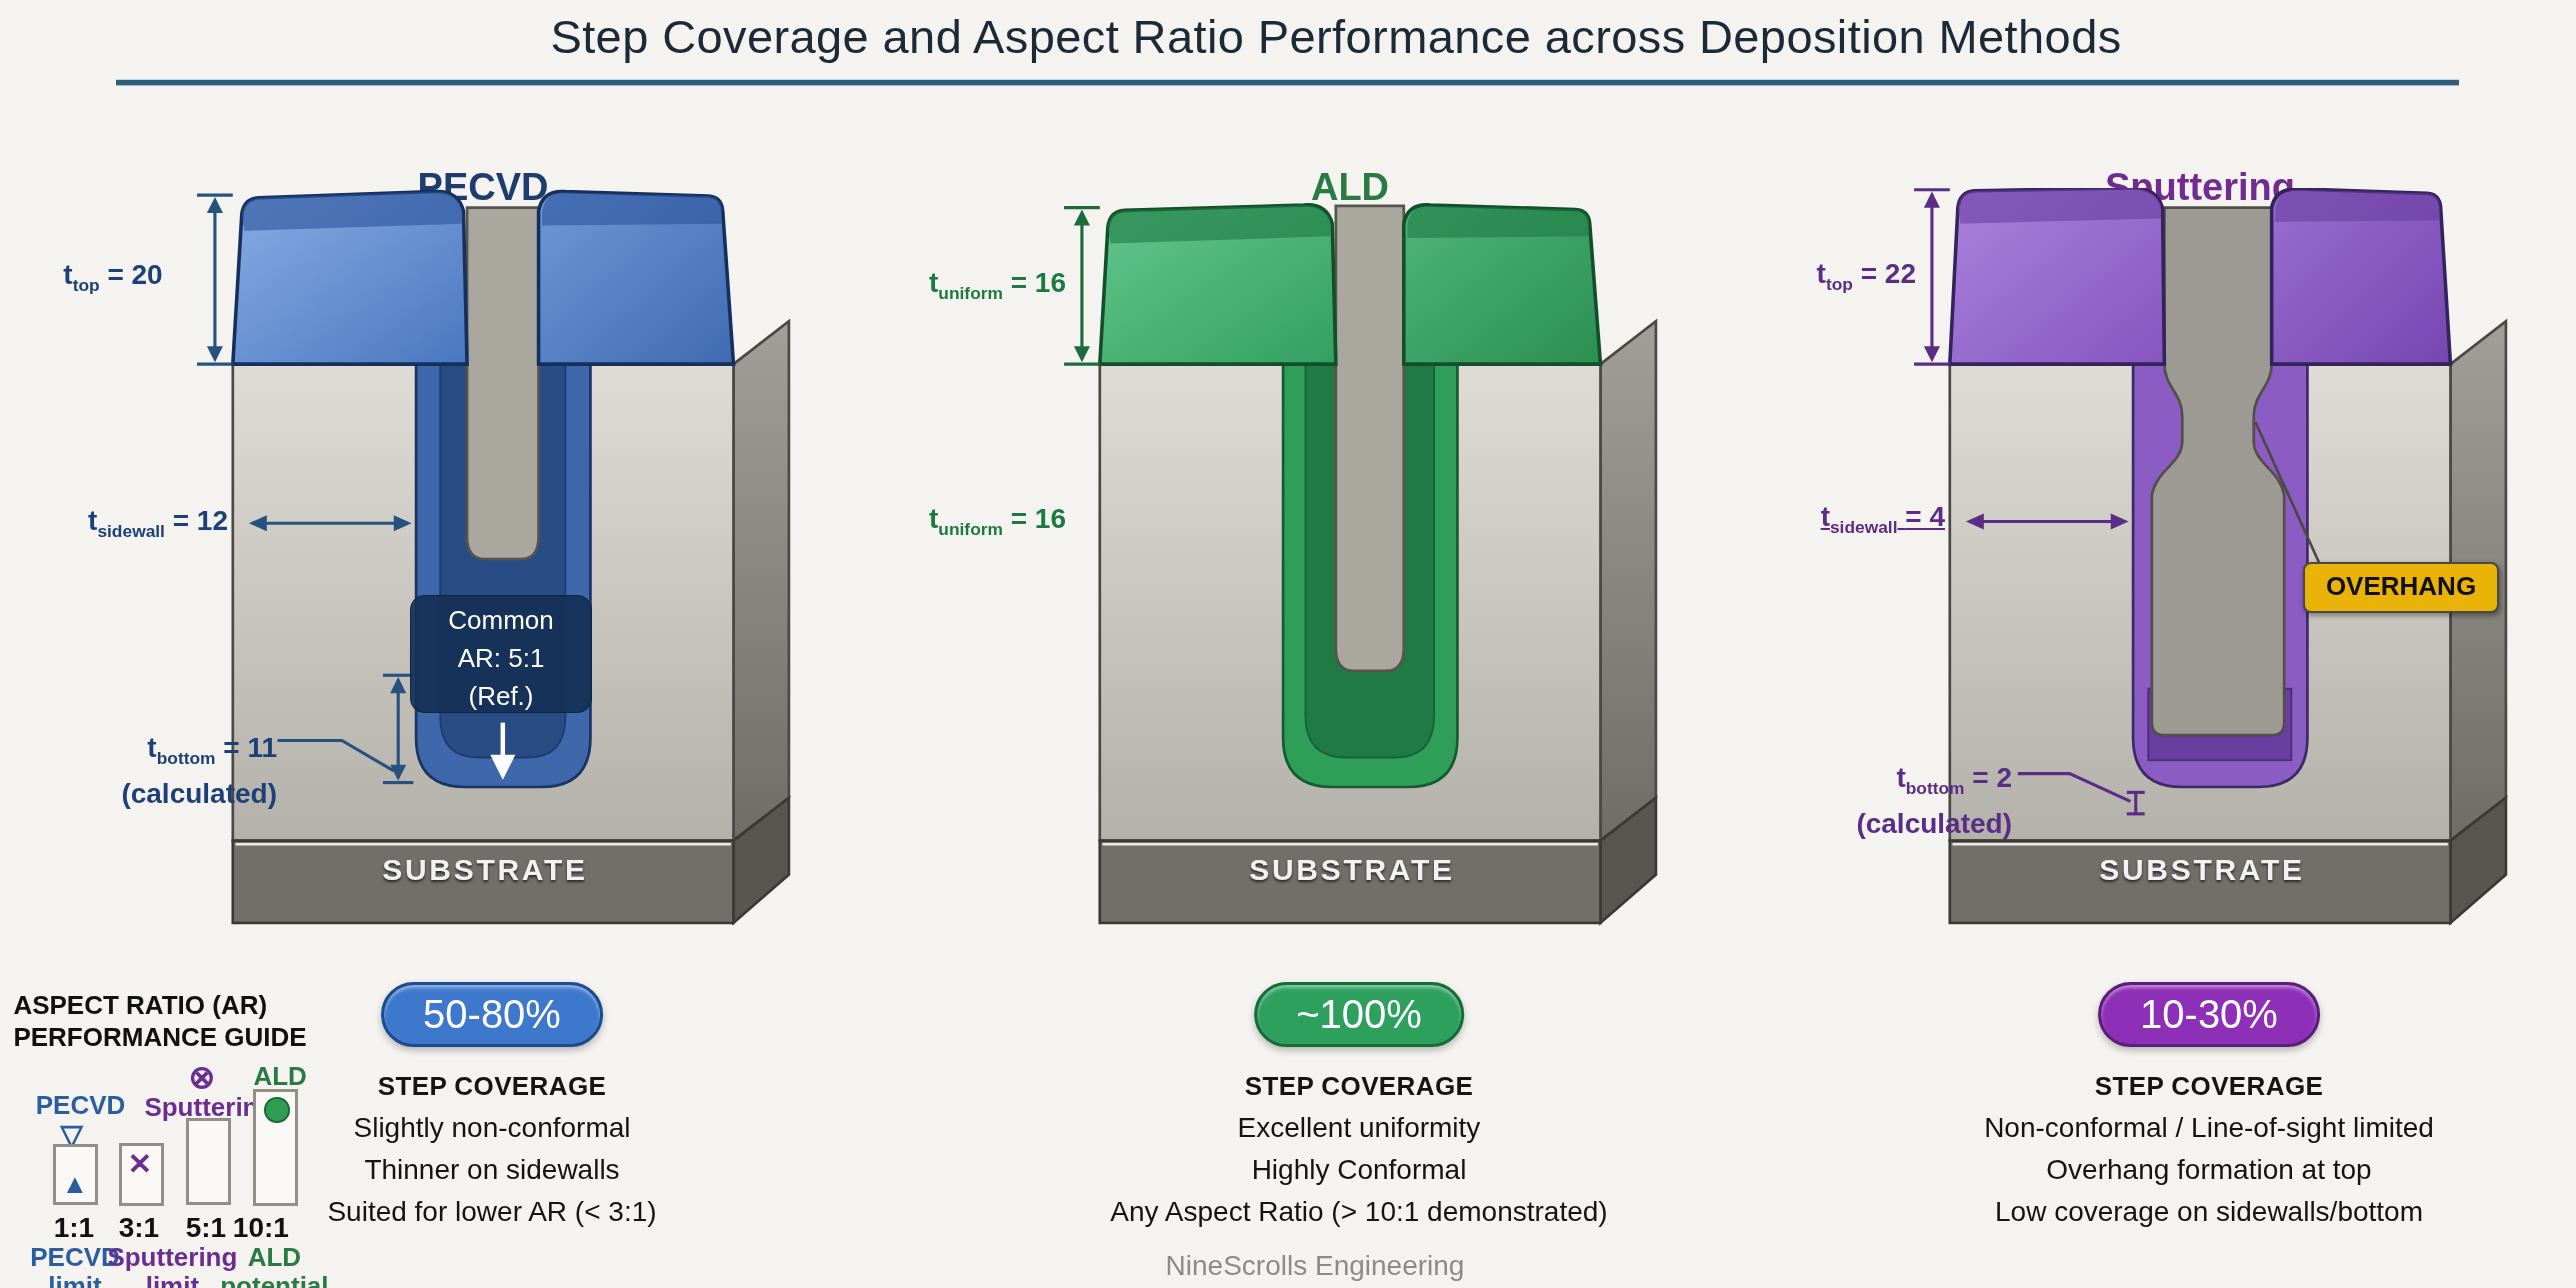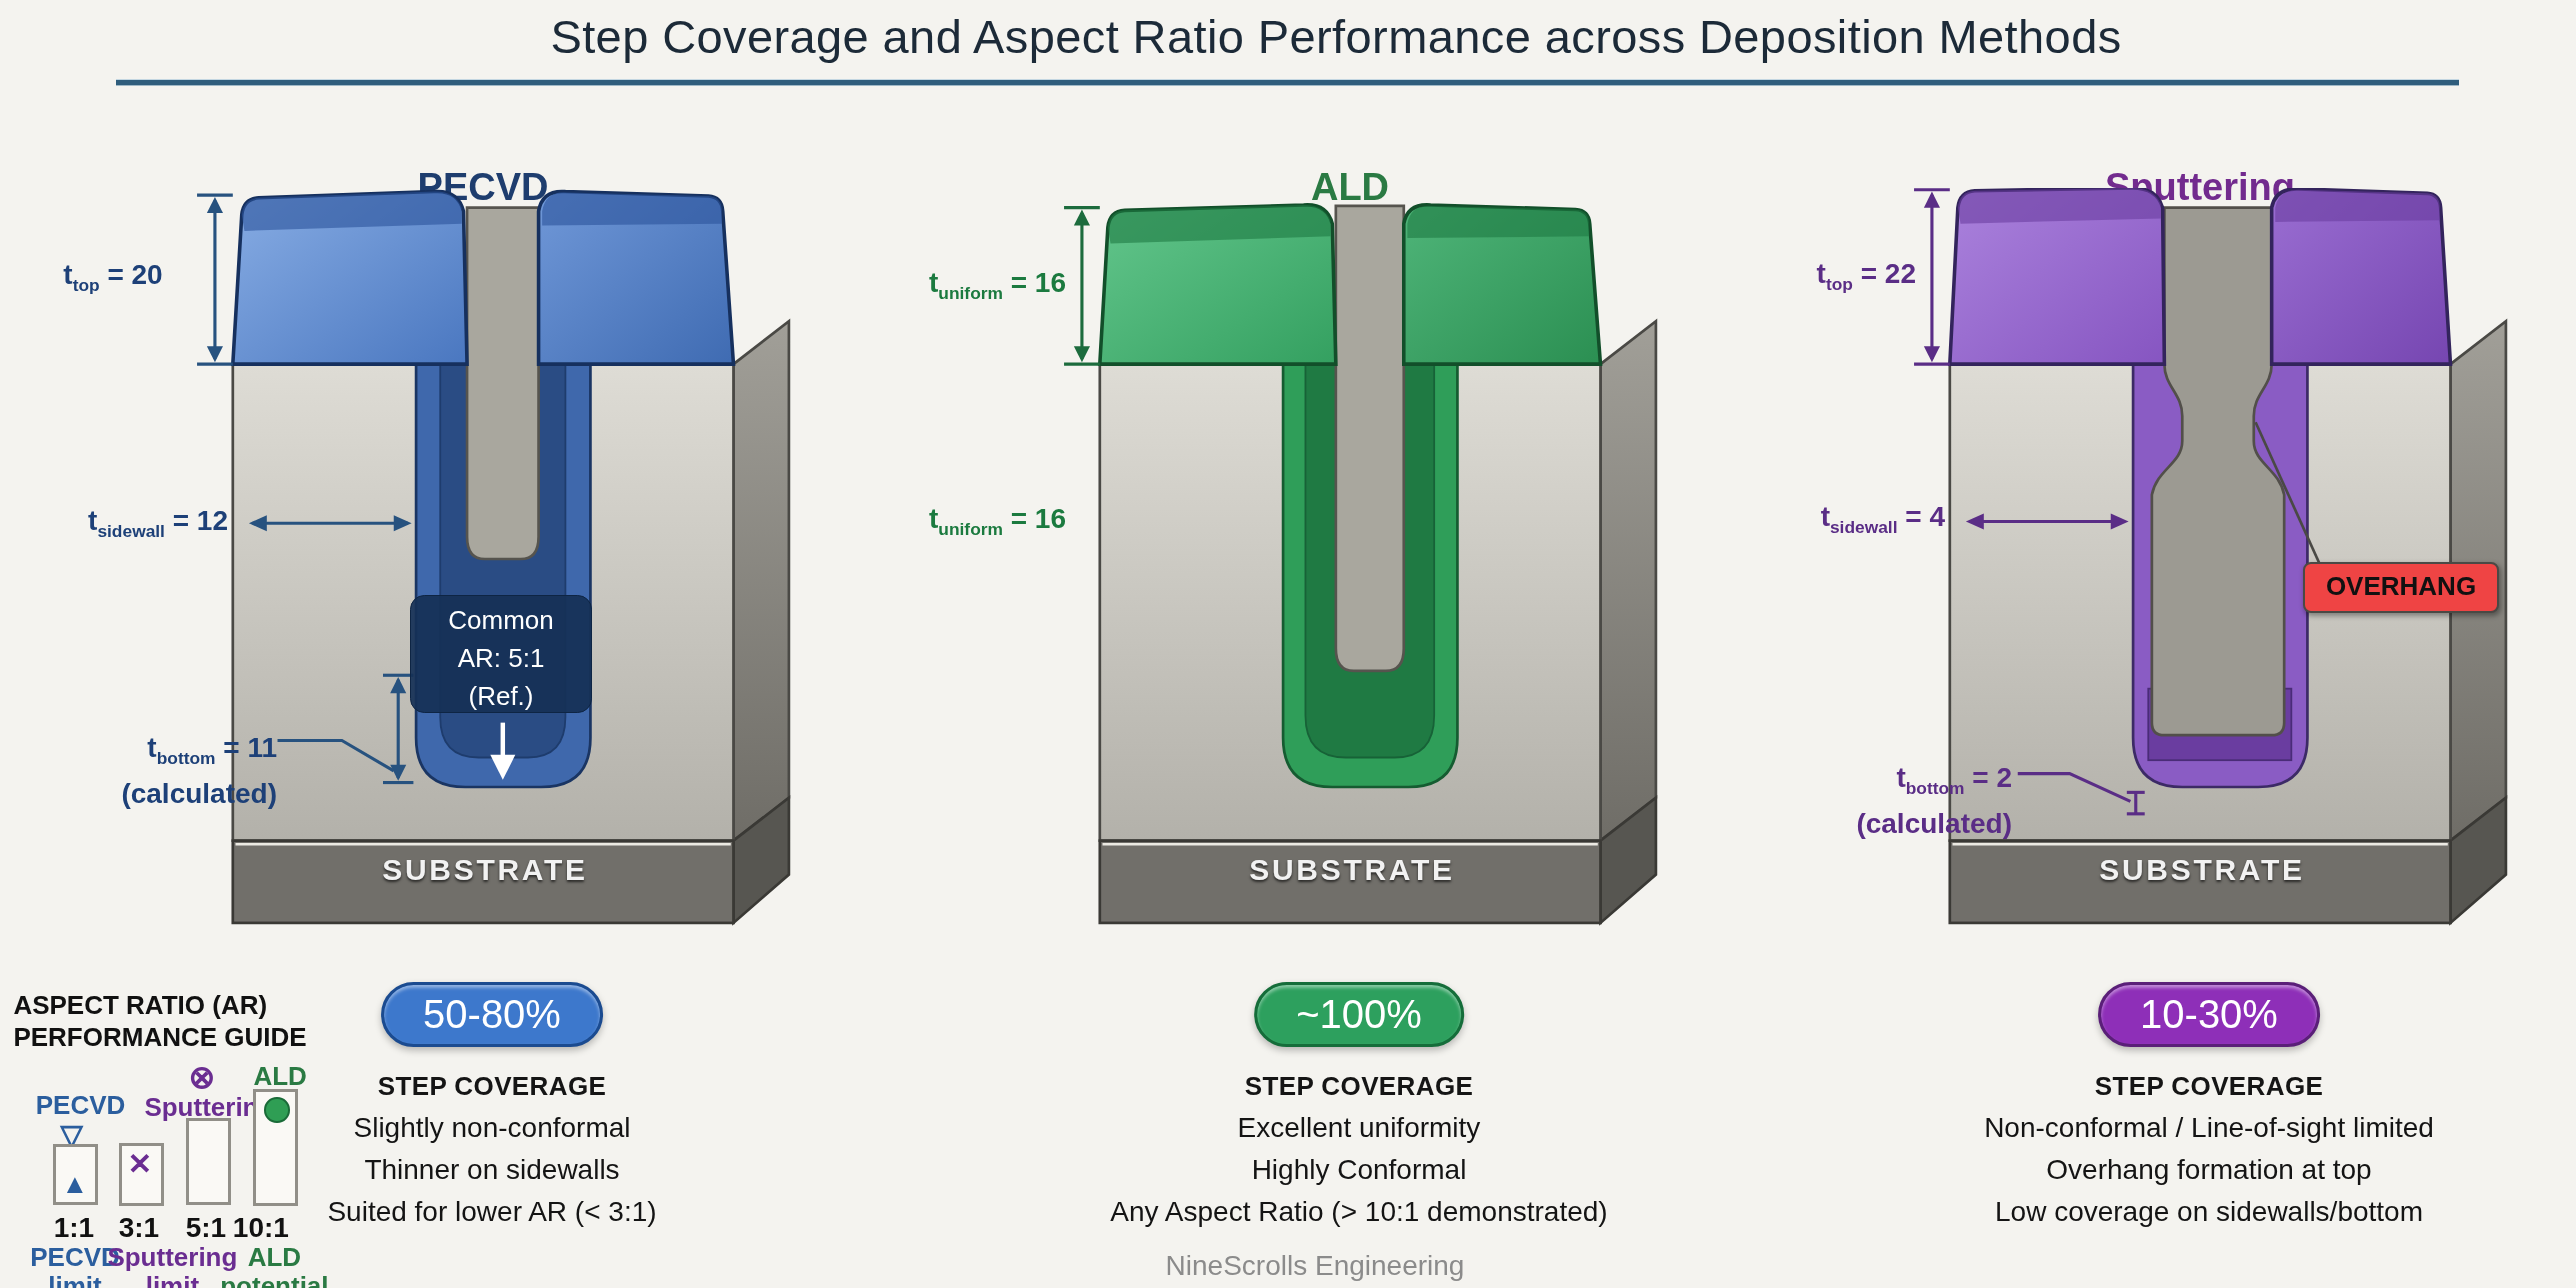--- a/index.html
+++ b/index.html
@@ -24,21 +24,21 @@
   .ann{position:absolute;font-size:28px;font-weight:600;text-align:right;line-height:36px;white-space:nowrap;}
   .ann sub{font-size:.62em;}
   #panel-pecvd .ann{color:#1d4078;}
   #panel-ald .ann{color:#1b7a3f;}
   #panel-sput .ann{color:#5a2d86;}
 
   .trench-note{position:absolute;left:383px;top:461px;width:182px;height:118px;
     background:rgba(22,48,86,.93);border:1.8px solid #0e2544;border-radius:14.3px;
     color:#fff;font-size:26px;line-height:38px;text-align:center;padding-top:5.4px;box-sizing:border-box;}
   .overhang-box{position:absolute;left:559px;top:428px;width:192px;height:47px;
-    background:#ef4444;border:2.7px solid #4a4945;border-radius:8px;color:#111;
+    background:#eab308;border:2.7px solid #4a4945;border-radius:8px;color:#111;
     font-size:26px;font-weight:600;text-align:center;line-height:45px;
     box-shadow:1.8px 2.7px 5.4px rgba(0,0,0,.35);}
   .substrate{position:absolute;left:210px;top:719px;width:496px;text-align:center;
     color:#f2f2f2;font-size:30px;font-weight:700;letter-spacing:2.7px;
     text-shadow:0 1.8px 2.7px rgba(0,0,0,.65);}
 
   .pill{position:absolute;top:848px;left:465px;transform:translateX(-50%);
     color:#fff;font-size:40px;font-weight:400;padding:7.2px 39px;border-radius:41px;
     border:3.6px solid;white-space:nowrap;
     box-shadow:0 3.6px 7.2px rgba(0,0,0,.25), inset 0 2.7px 3.6px rgba(255,255,255,.45);}
@@ -279,21 +279,21 @@
         <line x1="428" y1="676" x2="448" y2="676"></line>
           <line x1="428" y1="700" x2="448" y2="700"></line>
         <line x1="438" y1="676" x2="438" y2="700"></line>
         <polyline points="306,655 364,655 432,686" fill="none"></polyline>
       </g>
     </svg>
 
     <div class="ann" style="top:122px;left:0;width:172px;">
       <span>t</span><sub>top</sub> <span>= 22</span>
     </div>
-    <div class="ann" style="top:365px;left:0;width:201px;">
+    <div class="ann" style="top:365px;left:0;width:201px;text-decoration:underline;">
       <span>t</span><sub>sidewall</sub> <span>= 4</span>
     </div>
     <div class="ann" style="top:626px;left:0;width:268px;">
       <div><span>t</span><sub>bottom</sub> <span>= 2</span></div>
       <div>(calculated)</div>
     </div>
 
     <div class="overhang-box">OVERHANG</div>
 
     <div class="substrate">SUBSTRATE</div>

